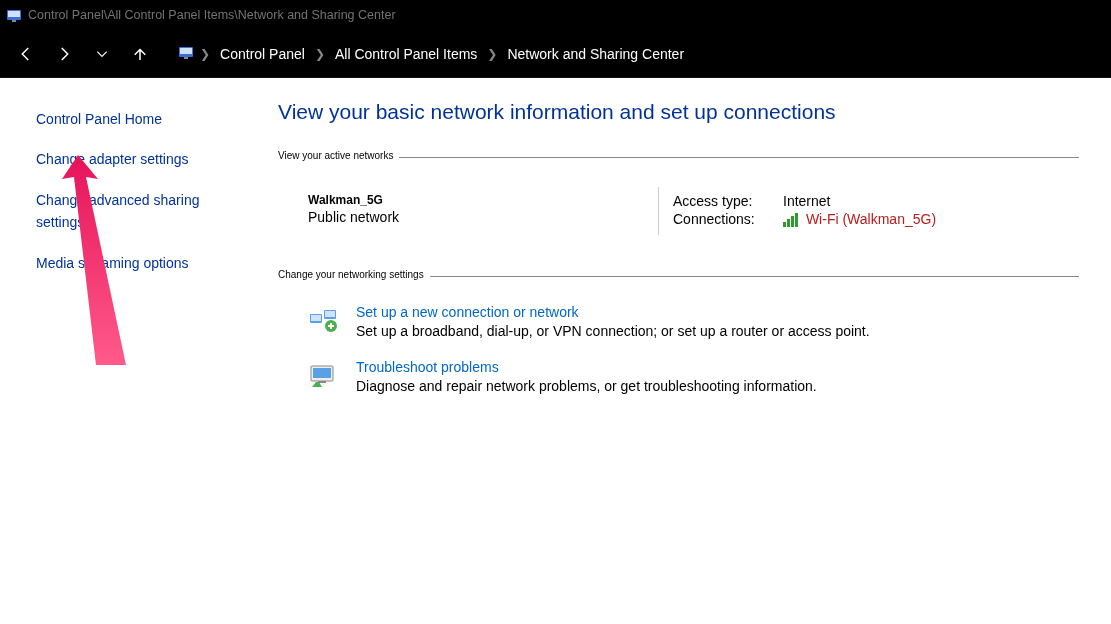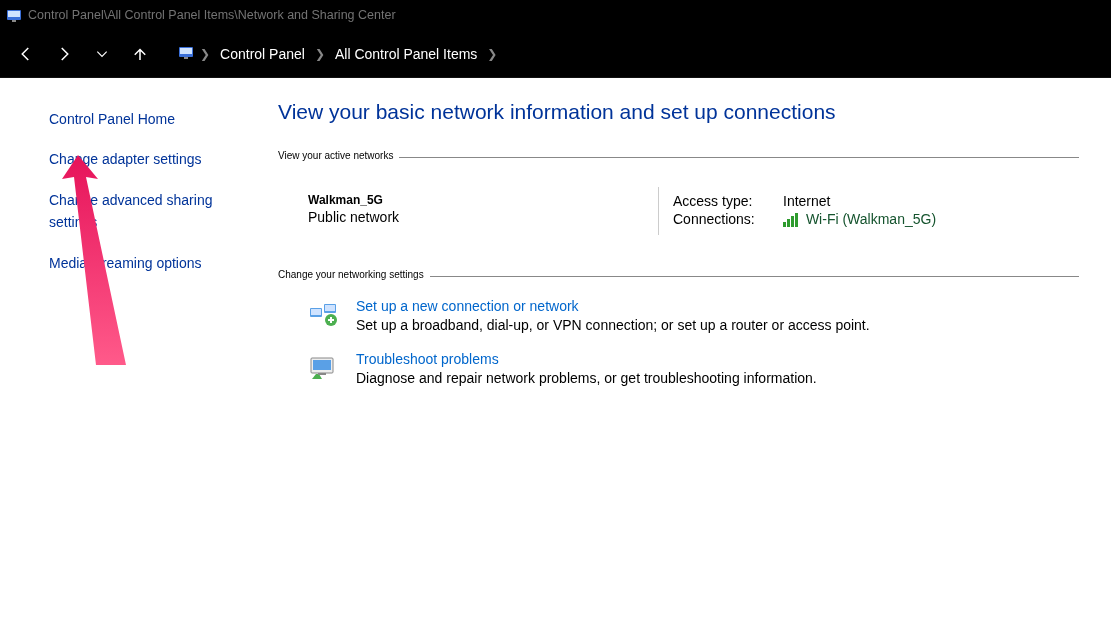--- a/index.html
+++ b/index.html
@@ -54,21 +54,21 @@
   }
   .addressbar .cp-icon { margin-right: 2px; }
   .crumb { padding: 4px 6px; cursor:pointer; }
   .crumb-sep { color:#888; font-size:12px; pointer-events:none; }
   .content {
     display:flex;
     height: calc(100% - 78px);
   }
   .sidebar {
     width: 250px;
-    padding: 30px 14px 14px 49px;
+    padding: 30px 14px 14px 36px;
   }
   .sidebar a {
     display:block;
     color:#003399;
     margin-bottom: 18px;
     text-decoration:none;
     font-size: 14px;
     line-height: 1.6em;
   }
   .main {
@@ -100,32 +100,32 @@
   .active-networks .left .nettype { font-size:14px; margin-top:2px; }
   .active-networks .vsep {
     width:1px; background:#ccc; margin: -6px 14px -6px 0;
   }
   .active-networks .right {
     font-size:14px;
   }
   .kv-row { display:flex; margin-bottom:2px; }
   .kv-row .k { width:110px; }
   .kv-row .v { color:#000; }
-  .link { color:#14532d; cursor:pointer; }
+  .link { color:#b91c1c; cursor:pointer; }
   .wifi-bars {
     display:inline-flex; align-items:flex-end; gap:1px; margin-right:4px;
     vertical-align:middle;
   }
   .wifi-bars span { width:3px; background:#2e9b2e; display:inline-block; }
   .wifi-bars span:nth-child(1){height:5px;}
   .wifi-bars span:nth-child(2){height:8px;}
   .wifi-bars span:nth-child(3){height:11px;}
   .wifi-bars span:nth-child(4){height:14px;}
   .task-row {
-    display:flex; gap:16px; margin: 14px 0 18px 30px;
+    display:flex; gap:16px; margin: 20px 0 18px 30px;
   }
   .task-row .task-icon {
     width:32px; height:32px;
   }
   .task-row .task-body .task-title {
     color:#0066cc; font-size:14px; cursor:pointer;
   }
   .task-row .task-body .task-desc {
     font-size:14px; margin-top:3px;
   }
@@ -178,20 +178,21 @@
         <rect x="1" y="3" width="14" height="10" rx="1" fill="#3a6fd8"></rect>
         <rect x="2" y="4" width="12" height="6" fill="#cfe3ff"></rect>
         <rect x="6" y="13" width="4" height="2" fill="#888"></rect>
       </svg>
     </span>
     <span class="crumb-sep">❯</span>
     <span class="crumb">Control Panel</span>
     <span class="crumb-sep">❯</span>
     <span class="crumb">All Control Panel Items</span>
     <span class="crumb-sep">❯</span>
+    <span class="crumb">Network and Sharing Center</span>
   </div>
 </div>
 
 <div class="content">
   <div class="sidebar">
     <a href="#">Control Panel Home</a>
     <a href="#">Change adapter settings</a>
     <a href="#" style="max-width:170px">Change advanced sharing settings</a>
     <a href="#">Media streaming options</a>
   </div>

